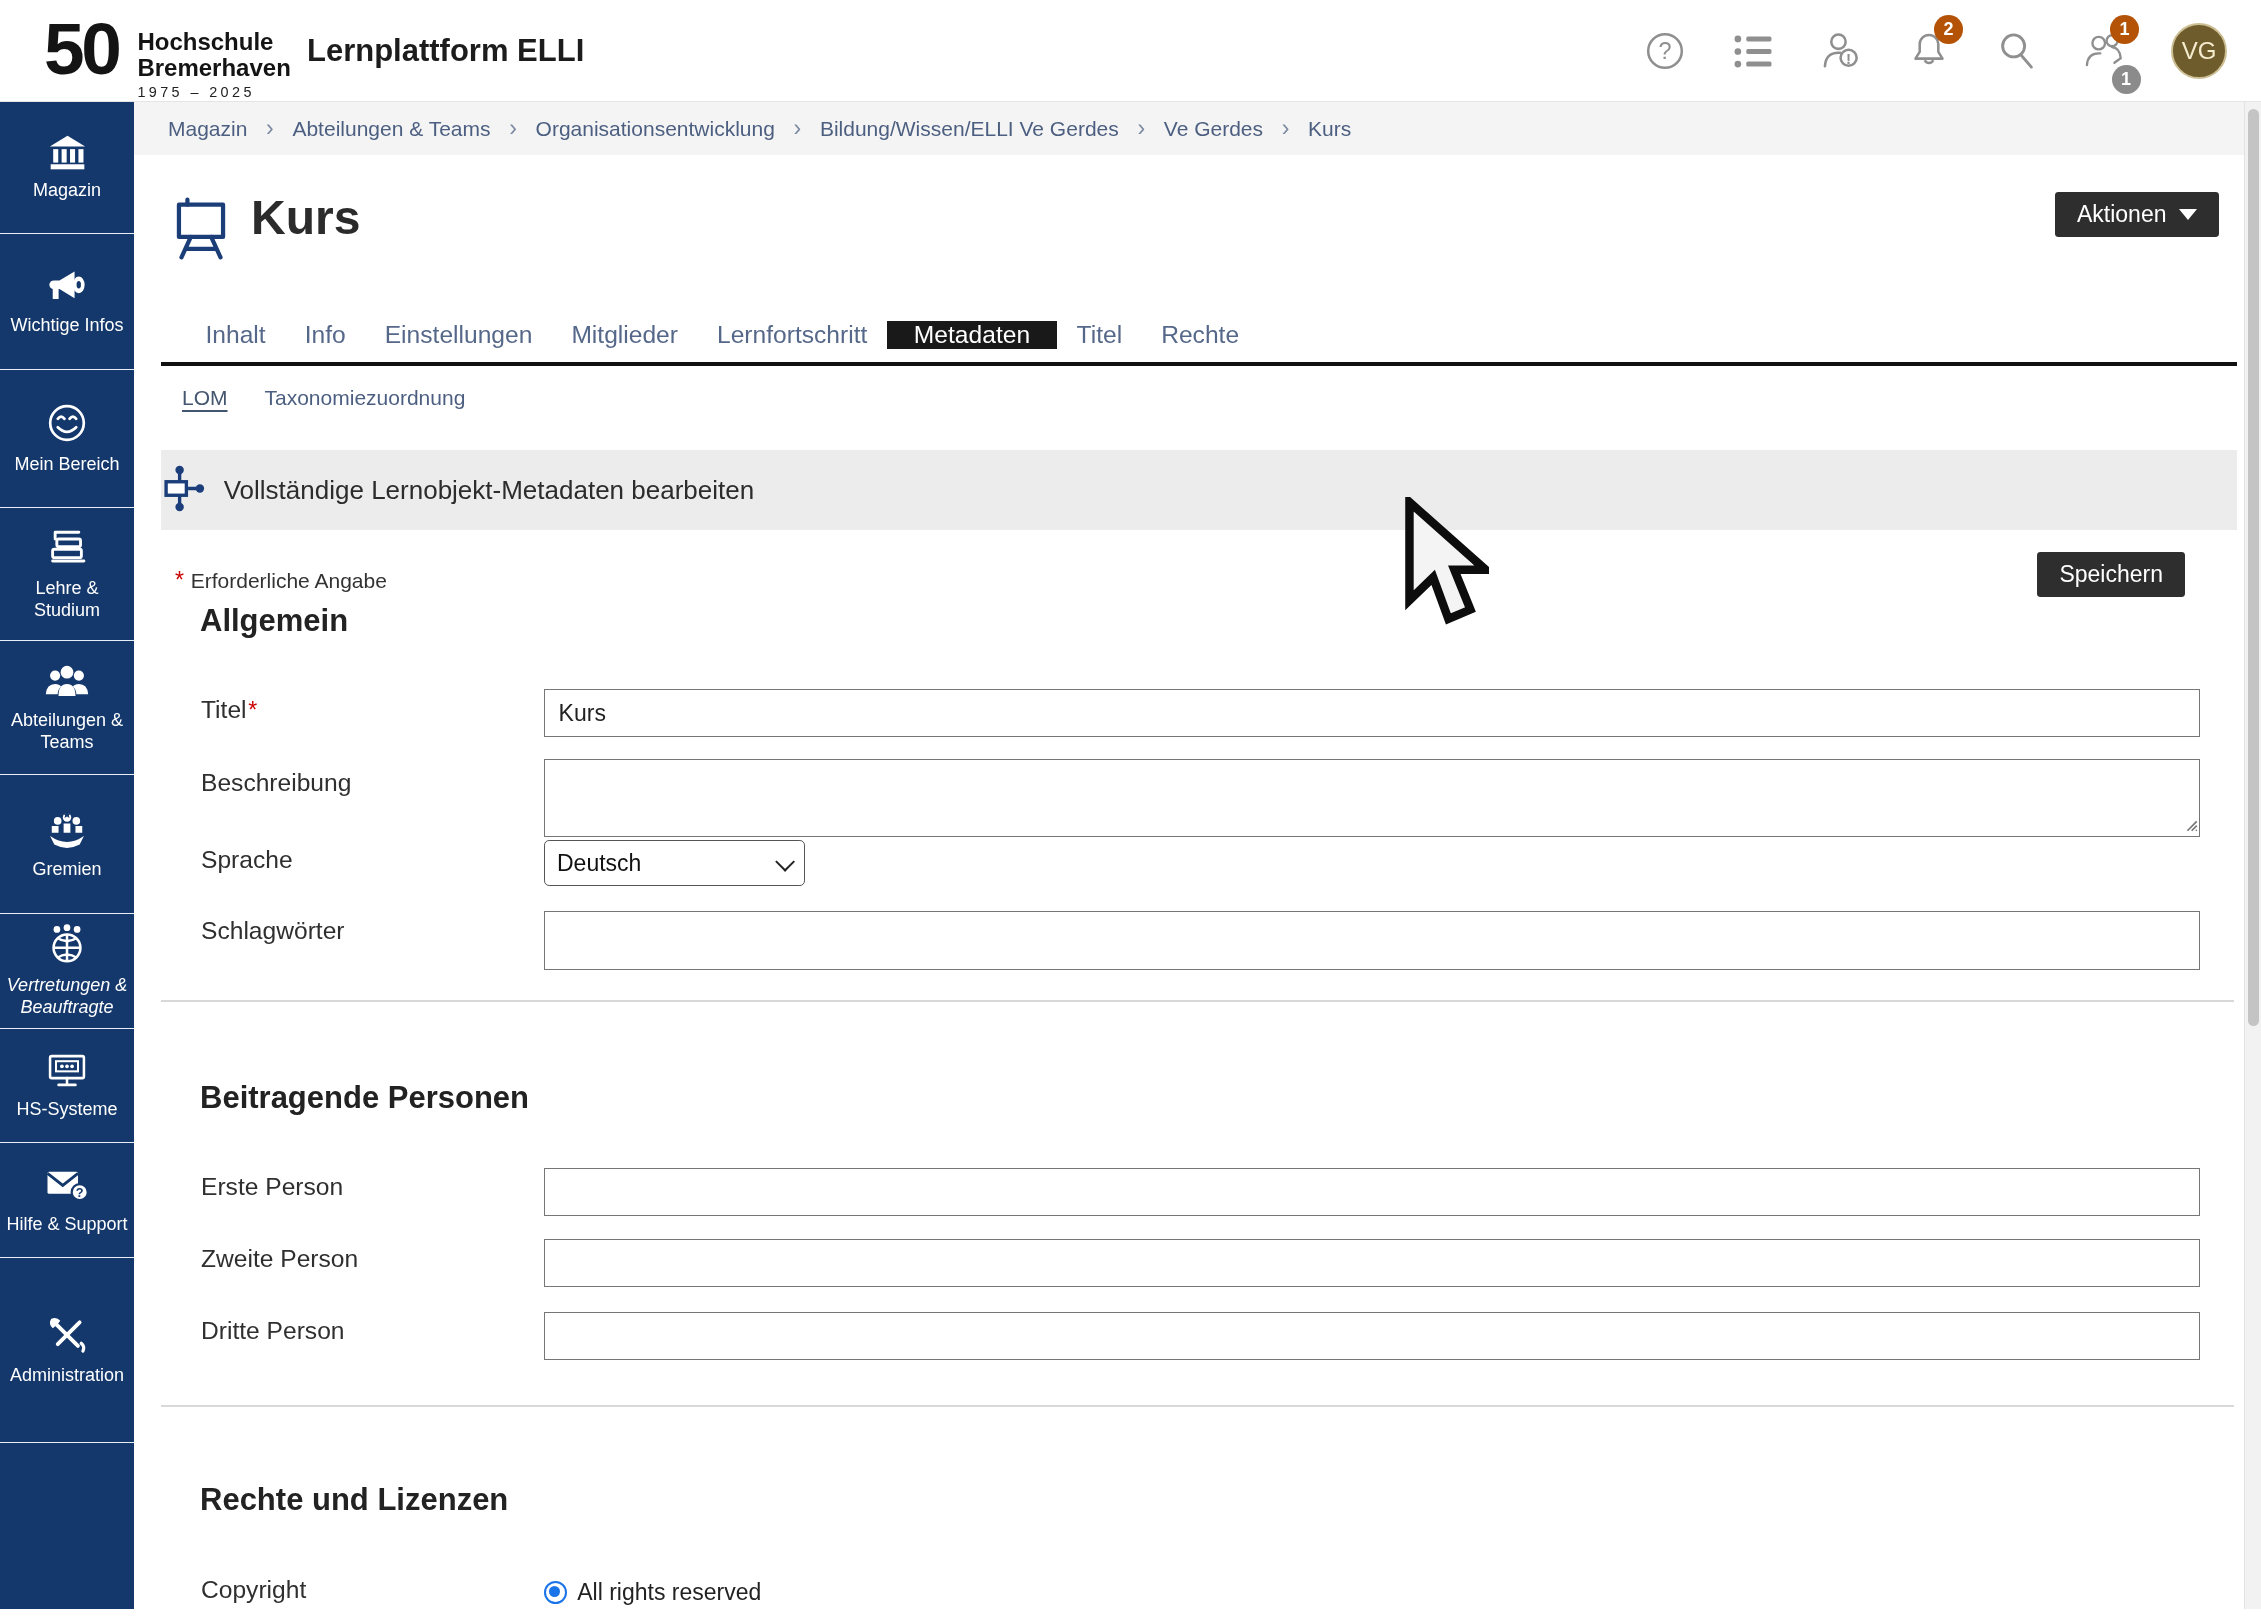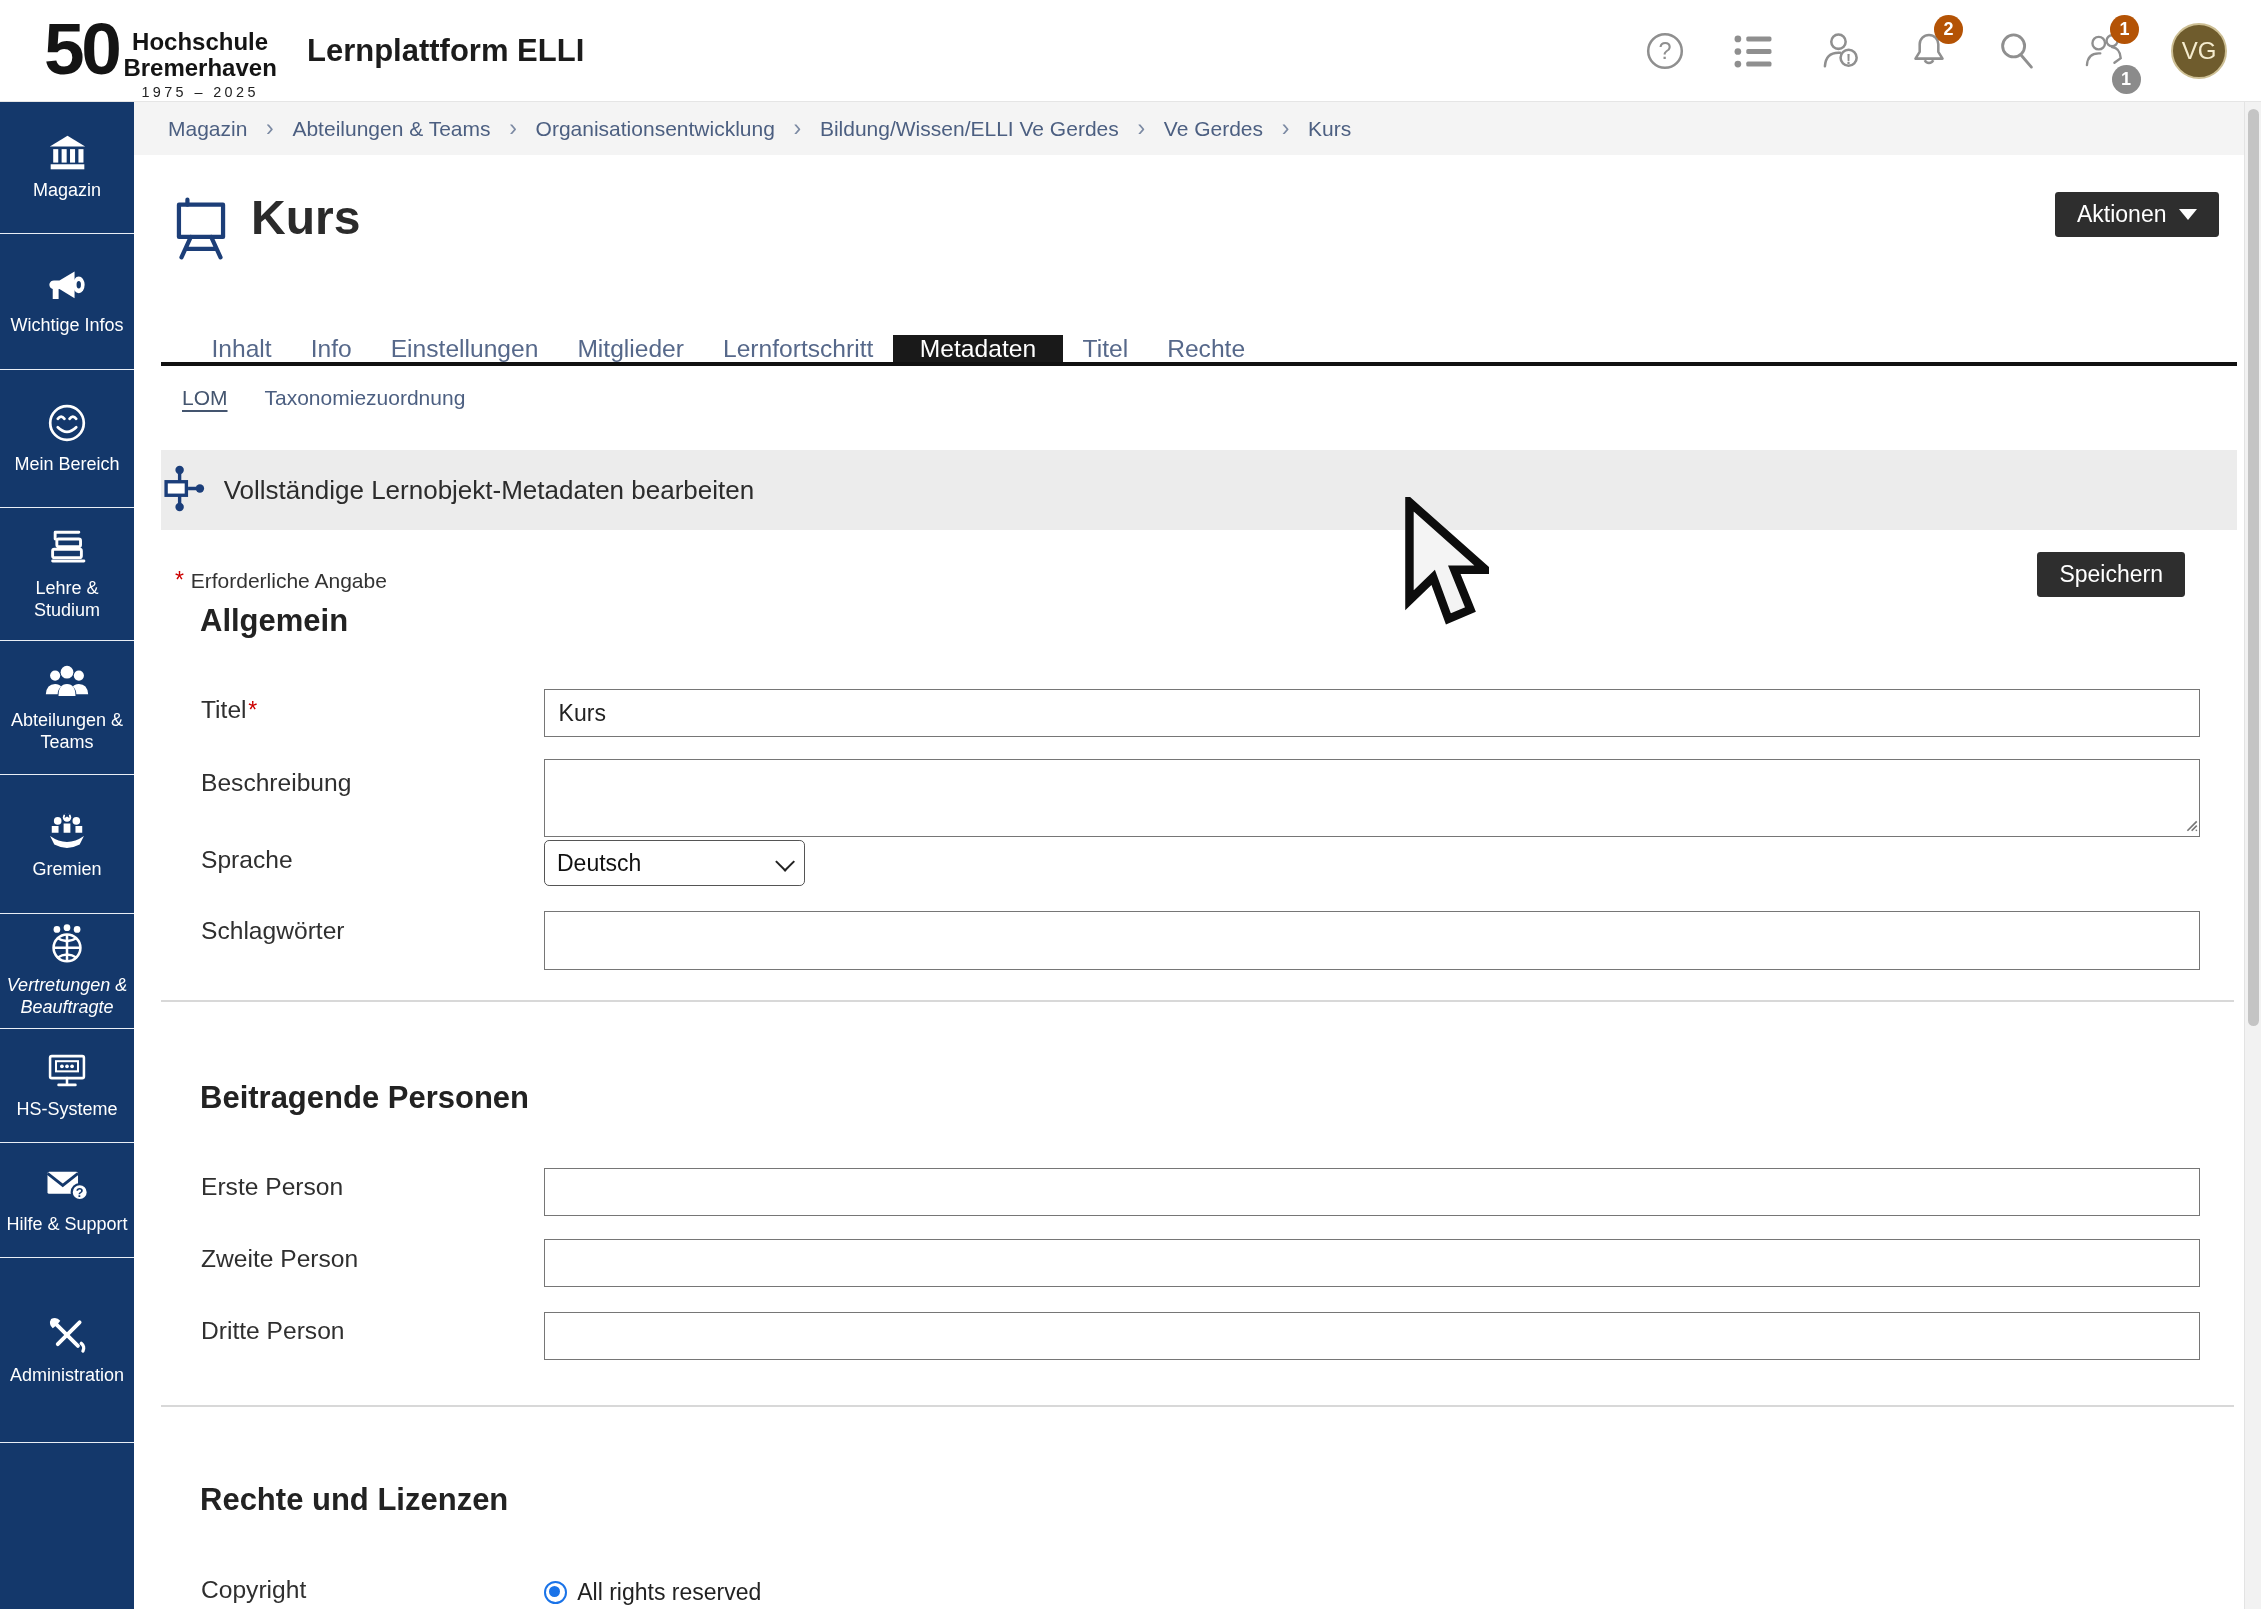--- a/index.html
+++ b/index.html
@@ -5,21 +5,21 @@
   * { margin:0; padding:0; box-sizing:border-box; }
   html,body { background:#ffffff; }
   body { font-family:"Liberation Sans", sans-serif; color:#2f2f2f; }
   .screen { position:relative; width:2261px; height:1609px; overflow:hidden; background:#fff; }
 
   
   .topbar { position:absolute; left:0; top:0; width:2261px; height:102px; background:#fff;
             border-bottom:0.8px solid #e5e5e5; z-index:5; }
   .logo { position:absolute; left:44px; top:10.2px; display:flex; align-items:flex-start; color:#141414; }
   .logo-50 { font-size:73px; font-weight:bold; line-height:78px; letter-spacing:-3.4px; }
-  .logo-text { margin-left:5px; margin-top:18.7px;text-align:center; }
+  .logo-text { margin-left:19px; margin-top:18.7px; }
   .logo-line { font-size:24px; font-weight:bold; line-height:26px; }
   .logo-years { font-size:14.4px; letter-spacing:3.4px; margin-top:3.4px; color:#222; }
   .app-title { position:absolute; left:307px; top:0; height:102px; display:flex; align-items:center;
                font-size:31px; font-weight:bold; color:#1c1c1c; }
   .topbar-icons { position:absolute; right:34px; top:0; height:102px; display:flex; align-items:center; gap:44px; }
   .tb-icon { position:relative; width:44px; height:44px; display:flex; align-items:center; justify-content:center; cursor:pointer; }
   .tb-icon svg { display:block; }
   .badge { position:absolute; min-width:29px; height:29px; border-radius:14.4px; background:#b45305; color:#fff;
            font-size:18px; font-weight:bold; display:flex; align-items:center; justify-content:center; padding:0 5.1px; }
   .badge.orange-top { top:-13.6px; right:-12px; }
@@ -52,21 +52,21 @@
   .crumb { cursor:pointer; white-space:nowrap; }
   .crumb + .crumb::before { content:"\203A"; margin:0 18.7px; color:#7c8aa3; font-size:23px; cursor:default; }
 
   .title-icon { position:absolute; left:39px; top:95px; }
   .page-title { position:absolute; left:117px; top:88px; font-size:48px; font-weight:bold; color:#2b2b2b; }
   .btn-dark { background:#2e2e2e; color:#fff; border:none; border-radius:3.4px; font-size:23px;
               font-family:"Liberation Sans", sans-serif; cursor:pointer; display:flex; align-items:center; justify-content:center; }
   .actions-btn { position:absolute; right:25.5px; top:90px; height:45px; padding:0 22px; gap:12px; }
   .caret-down { width:0; height:0; border-left:9.3px solid transparent; border-right:9.3px solid transparent; border-top:11px solid #fff; }
 
-  .tabs { position:absolute; left:58px; top:205px; height:56px; display:flex; align-items:flex-end; }
+  .tabs { position:absolute; left:52px; top:205px; height:56px; display:flex; align-items:center; }
   .tab { background:transparent; border:none; font-family:"Liberation Sans", sans-serif; font-size:24.6px; color:#56688a;
          padding:0 19.5px; cursor:pointer; display:flex; align-items:center; }
   .tab.active { background:#191919; color:#fff; padding:0 27px; }
   .tab-underline { position:absolute; left:27px; right:6.8px; top:260px; height:4.2px; background:#111; }
 
   .subtabs { position:absolute; left:48px; top:284px; display:flex; gap:37px; font-size:21px; color:#4c5f81; }
   .subtab { cursor:pointer; }
   .subtab.active { text-decoration:underline; text-underline-offset:5.1px; color:#44556f; }
 
   .banner { position:absolute; left:27px; right:6.8px; top:348px; height:80px; background:#ececec;

